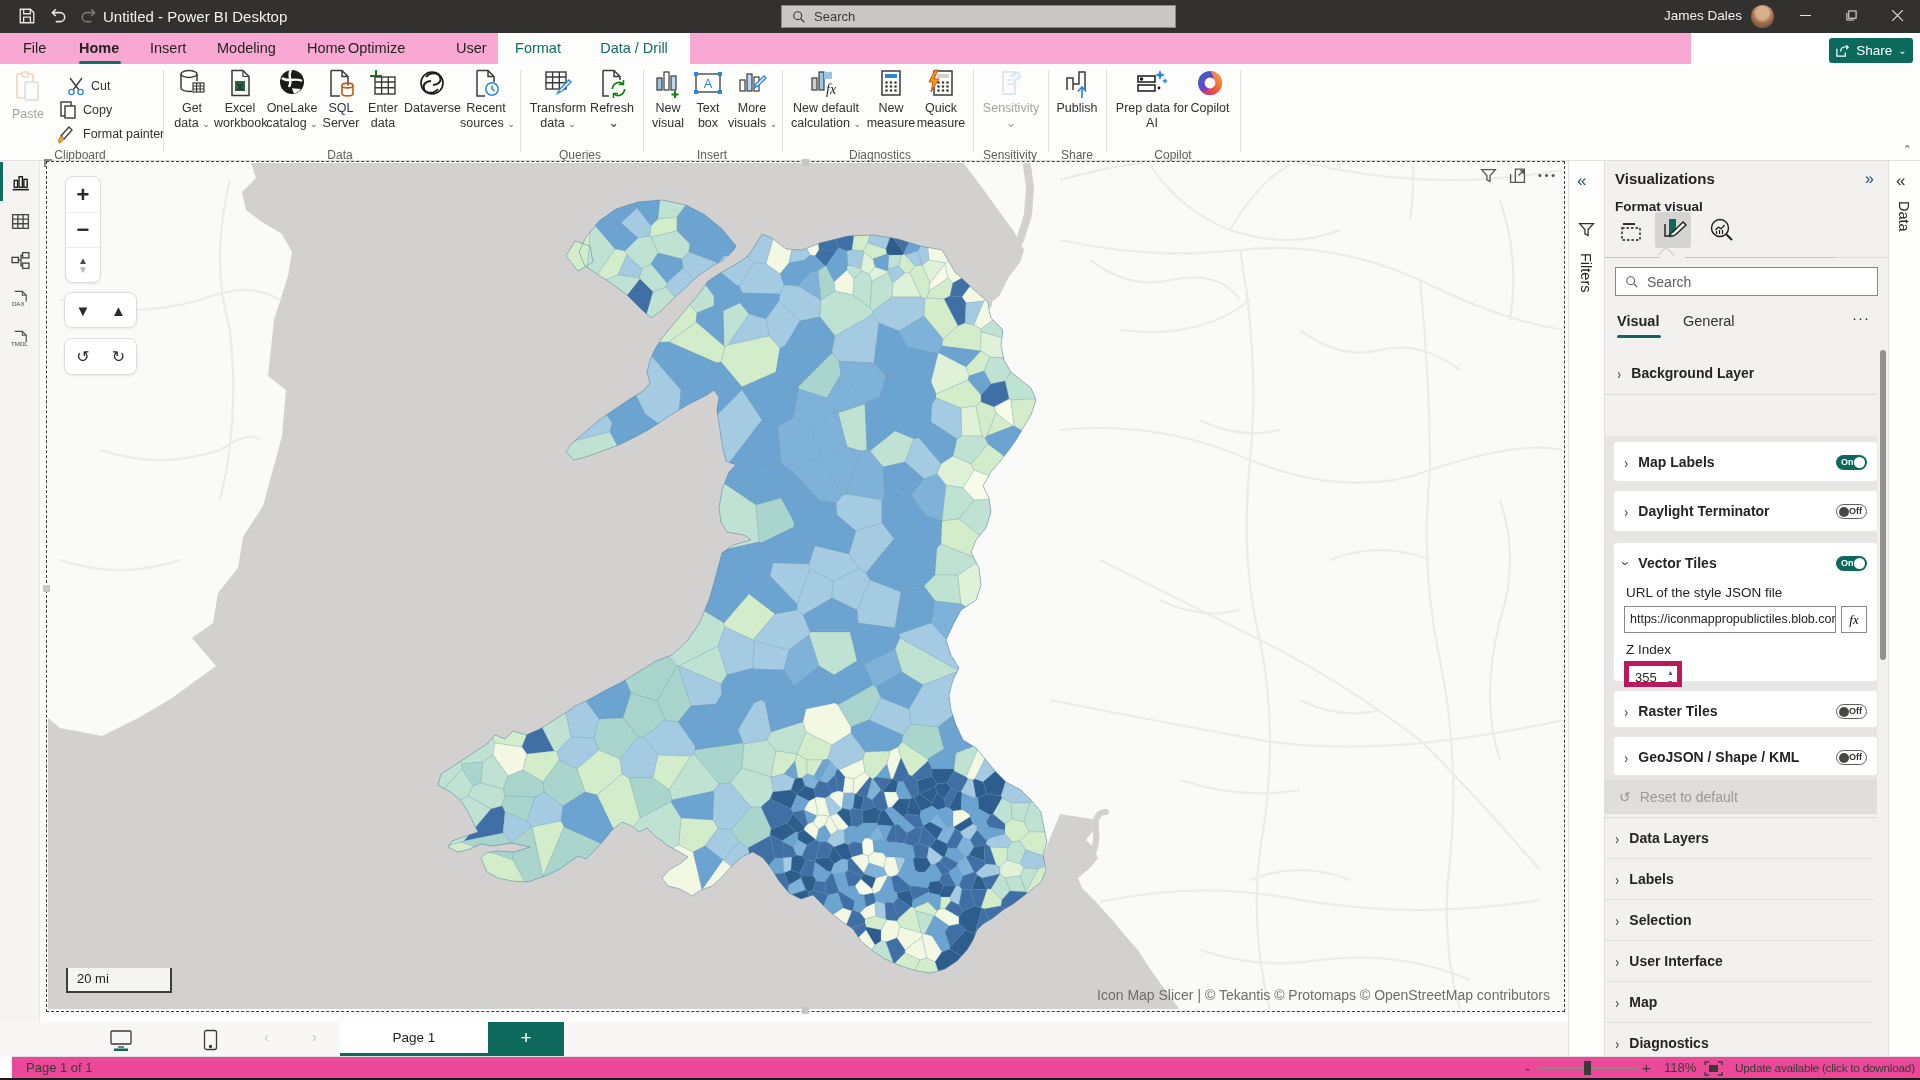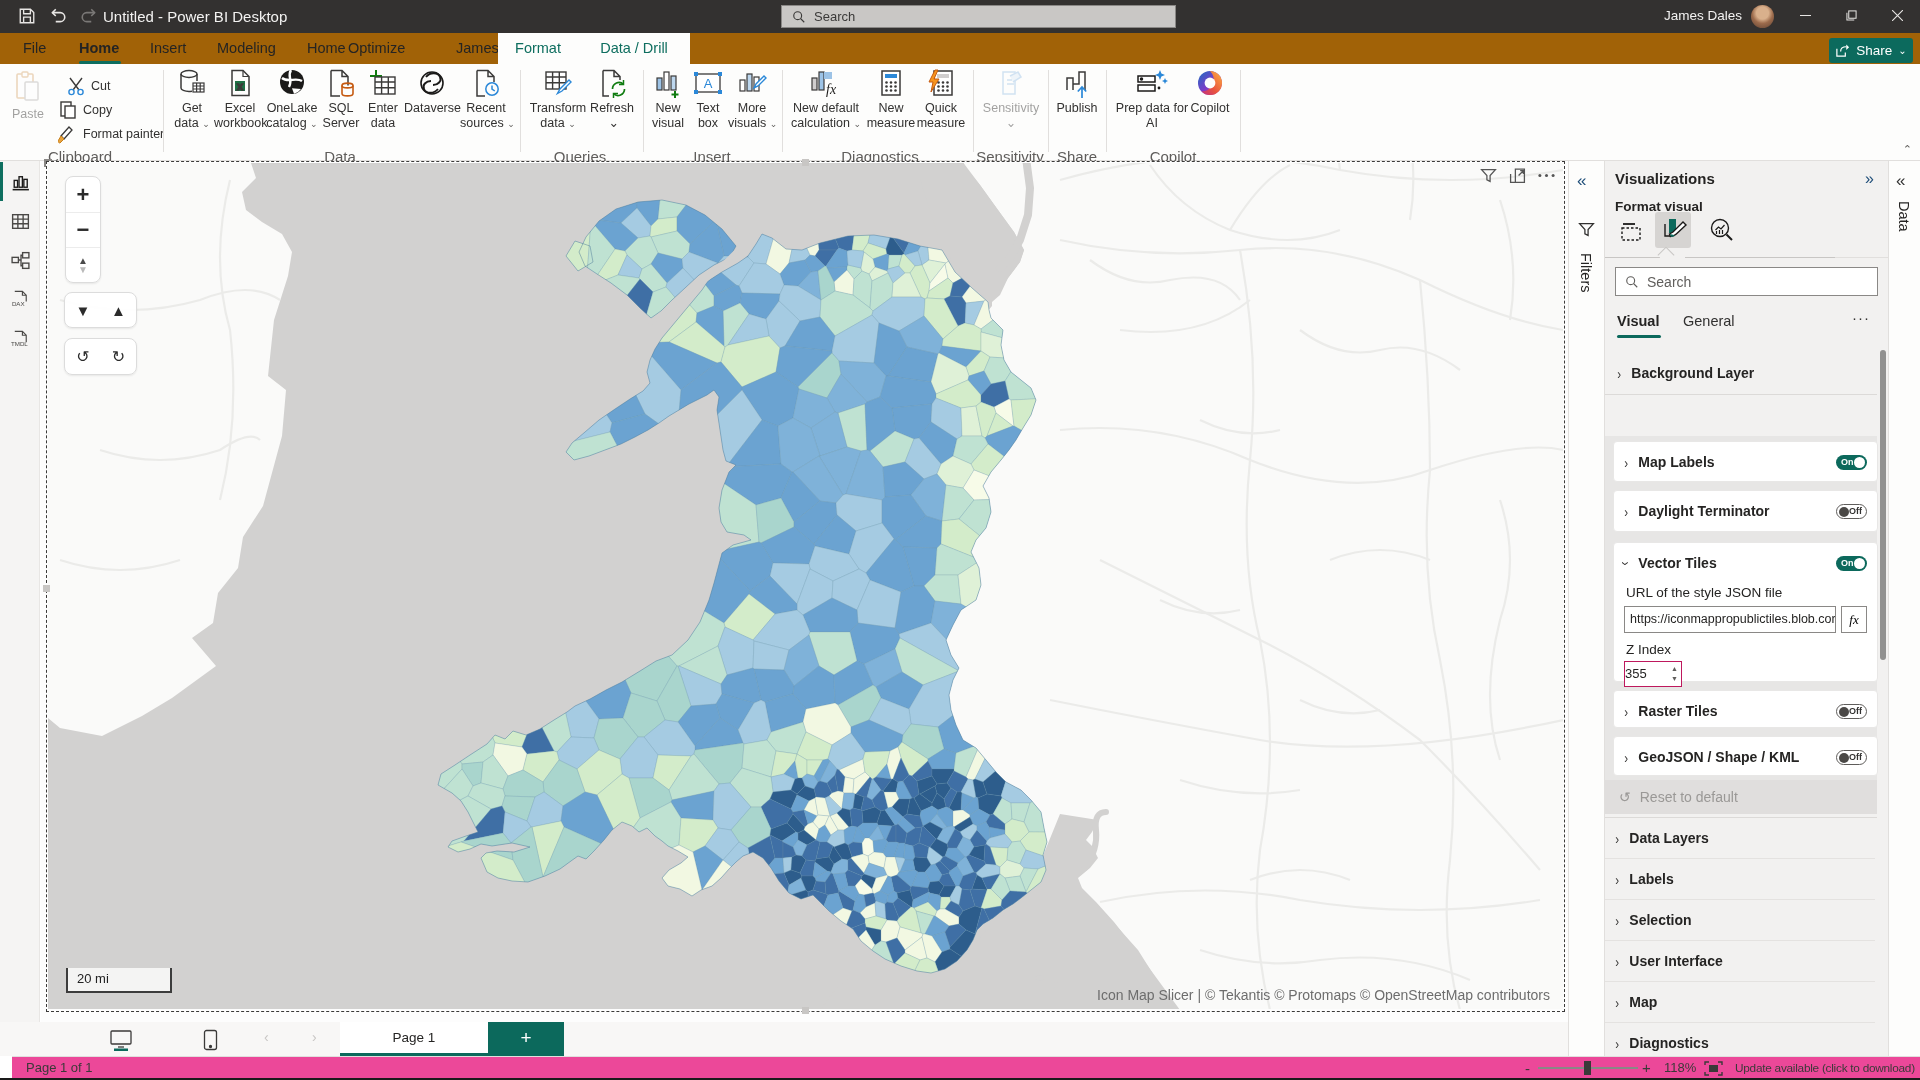--- a/index.html
+++ b/index.html
@@ -5,28 +5,28 @@
 html,body{width:1920px;height:1080px;overflow:hidden;font-family:"Liberation Sans",sans-serif;background:#fff}
 .abs{position:absolute}
 
 #titlebar{position:absolute;left:0;top:0;width:1920px;height:33px;background:#333130;color:#fff}
 #titlebar .ticon{position:absolute;top:7px;width:18px;height:18px;color:#e8e6e4}
 #title-text{position:absolute;left:103px;top:8px;font-size:15px;color:#f3f2f1}
 #tb-search{position:absolute;left:781px;top:5px;width:395px;height:23px;background:#c9c7c5;border:1px solid #8a8886;display:flex;align-items:center;color:#3b3a39;font-size:13px}
 #user{position:absolute;right:178px;top:8px;font-size:13.5px;color:#f3f2f1}
 .winbtn{position:absolute;top:0;width:46px;height:33px;color:#e8e6e4;text-align:center;line-height:33px;font-size:13px}
 
-#tabrow{position:absolute;left:0;top:33px;width:1920px;height:31px;background:#a16207}
+#tabrow{position:absolute;left:0;top:33px;width:1691px;height:31px;background:#f9a8d4}
 .rtab{position:absolute;top:0;height:31px;line-height:30px;font-size:14.5px;color:#252423;padding:0 6px}
 .rtab.ctx{background:#fdfdfc;color:#0e6e5f}
 #home-ul{position:absolute;left:79px;top:61px;width:42px;height:3px;background:#0e6e5f;border-radius:2px}
 #sharebtn{position:absolute;right:7px;top:38px;width:84px;height:25px;background:#0c6a5d;border-radius:3px;color:#fff;font-size:13.5px;display:flex;align-items:center;justify-content:center;gap:6px}
 
 #ribbon{position:absolute;left:0;top:64px;width:1920px;height:97px;background:#fdfdfc;border-bottom:1px solid #e1dfdd}
-.rgroup-label{position:absolute;top:84px;font-size:15px;color:#5f5d5b;width:120px;text-align:center}
+.rgroup-label{position:absolute;top:84px;font-size:12px;color:#5f5d5b;width:120px;text-align:center}
 .rsep{position:absolute;top:6px;height:82px;width:1px;background:#e1dfdd}
 .rbtn{position:absolute;top:4px;text-align:center;font-size:12.5px;color:#323130;line-height:15px}
 .rbtn svg{display:block;margin:0 auto 3px}
 .rsm{position:absolute;font-size:12.5px;color:#323130;display:flex;align-items:center;gap:5px}
 .dis{opacity:.45}
 .chev{font-size:9px;color:#605e5c}
 
 #sidebar{position:absolute;left:0;top:161px;width:40px;height:861px;background:#f5f4f3;border-right:1px solid #e8e6e4}
 #sideind{position:absolute;left:0;top:1px;width:3px;height:39px;background:#0e6e5f}
 .sicon{position:absolute;left:10px;width:21px;height:21px;color:#4a4846}
@@ -95,21 +95,21 @@
       </svg></div>
 </div>
 
 <div id="tabrow">
  <div class="rtab" style="left:17px">File</div>
  <div class="rtab" style="left:73px;font-weight:bold">Home</div>
  <div class="rtab" style="left:144px">Insert</div>
  <div class="rtab" style="left:211px">Modeling</div>
  <div class="rtab" style="left:301px">Home</div>
  <div class="rtab" style="left:342px">Optimize</div>
- <div class="rtab" style="left:450px">James</div>
+ <div class="rtab" style="left:450px">User</div>
  <div class="rtab ctx" style="left:498px;width:80px;text-align:center">Format</div>
  <div class="rtab ctx" style="left:578px;width:112px;text-align:center">Data / Drill</div>
 </div>
 <div id="home-ul"></div>
 <div id="sharebtn"><svg width="15" height="15" viewBox="0 0 16 16" fill="none" stroke="#fff" stroke-width="1.3">
       <path d="M2 6v8h9v-4"></path>
       <path d="M6 9c0-3 2-5 6-5"></path>
       <path d="M12 1.5 15 4.5 12 7.5z" fill="#fff" stroke="none"></path>
     </svg>Share <span style="font-size:10px">⌄</span></div>
 
@@ -1059,21 +1059,21 @@
       <div class="cardrow" style="justify-content:space-between">
         <div style="display:flex;gap:10px;align-items:center"><span class="chv" style="transform:rotate(90deg) scale(.9,1.15)">›</span>Vector Tiles</div>
         <div class="tog-on">On</div>
       </div>
       <div style="padding:2px 12px;font-size:13.5px;color:#252423;font-weight:normal">URL of the style JSON file</div>
       <div style="margin:4px 10px 0;display:flex;gap:5px">
         <div style="flex:1;height:27px;border:1px solid #8a8886;background:#fff;font-size:12.5px;color:#252423;line-height:25px;padding:0 5px;overflow:hidden;white-space:nowrap">https://iconmappropublictiles.blob.core</div>
         <div style="width:26px;height:27px;border:1px solid #8a8886;background:#fff;text-align:center;line-height:25px;font-size:13px;font-style:italic;font-family:Liberation Serif">fx</div>
       </div>
       <div style="padding:9px 12px 2px;font-size:13.5px;color:#252423;font-weight:normal">Z Index</div>
-      <div style="margin:2px 10px 0;width:58px;height:26px;border:1px solid #be185d;background:#fff;font-size:13px;color:#252423;line-height:24px;padding:0 0;position:relative">355<div style="position:absolute;right:3px;top:2px;font-size:7px;color:#605e5c;line-height:10px">▲<br>▼</div></div>
+      <div style="margin:2px 10px 0;width:58px;height:26px;border:5px solid #be185d;background:#fff;font-size:13px;color:#252423;line-height:24px;padding:0 6px;position:relative">355<div style="position:absolute;right:3px;top:2px;font-size:7px;color:#605e5c;line-height:10px">▲<br>▼</div></div>
     </div>
     <div class="card" style="top:529px;height:38px">
       <div class="cardrow" style="justify-content:space-between">
         <div style="display:flex;gap:10px;align-items:center"><span class="chv">›</span>Raster Tiles</div>
         <div class="tog-off">Off</div>
       </div>
     </div>
     <div class="card" style="top:575px;height:40px">
       <div class="cardrow" style="justify-content:space-between">
         <div style="display:flex;gap:10px;align-items:center"><span class="chv">›</span>GeoJSON / Shape / KML</div>

